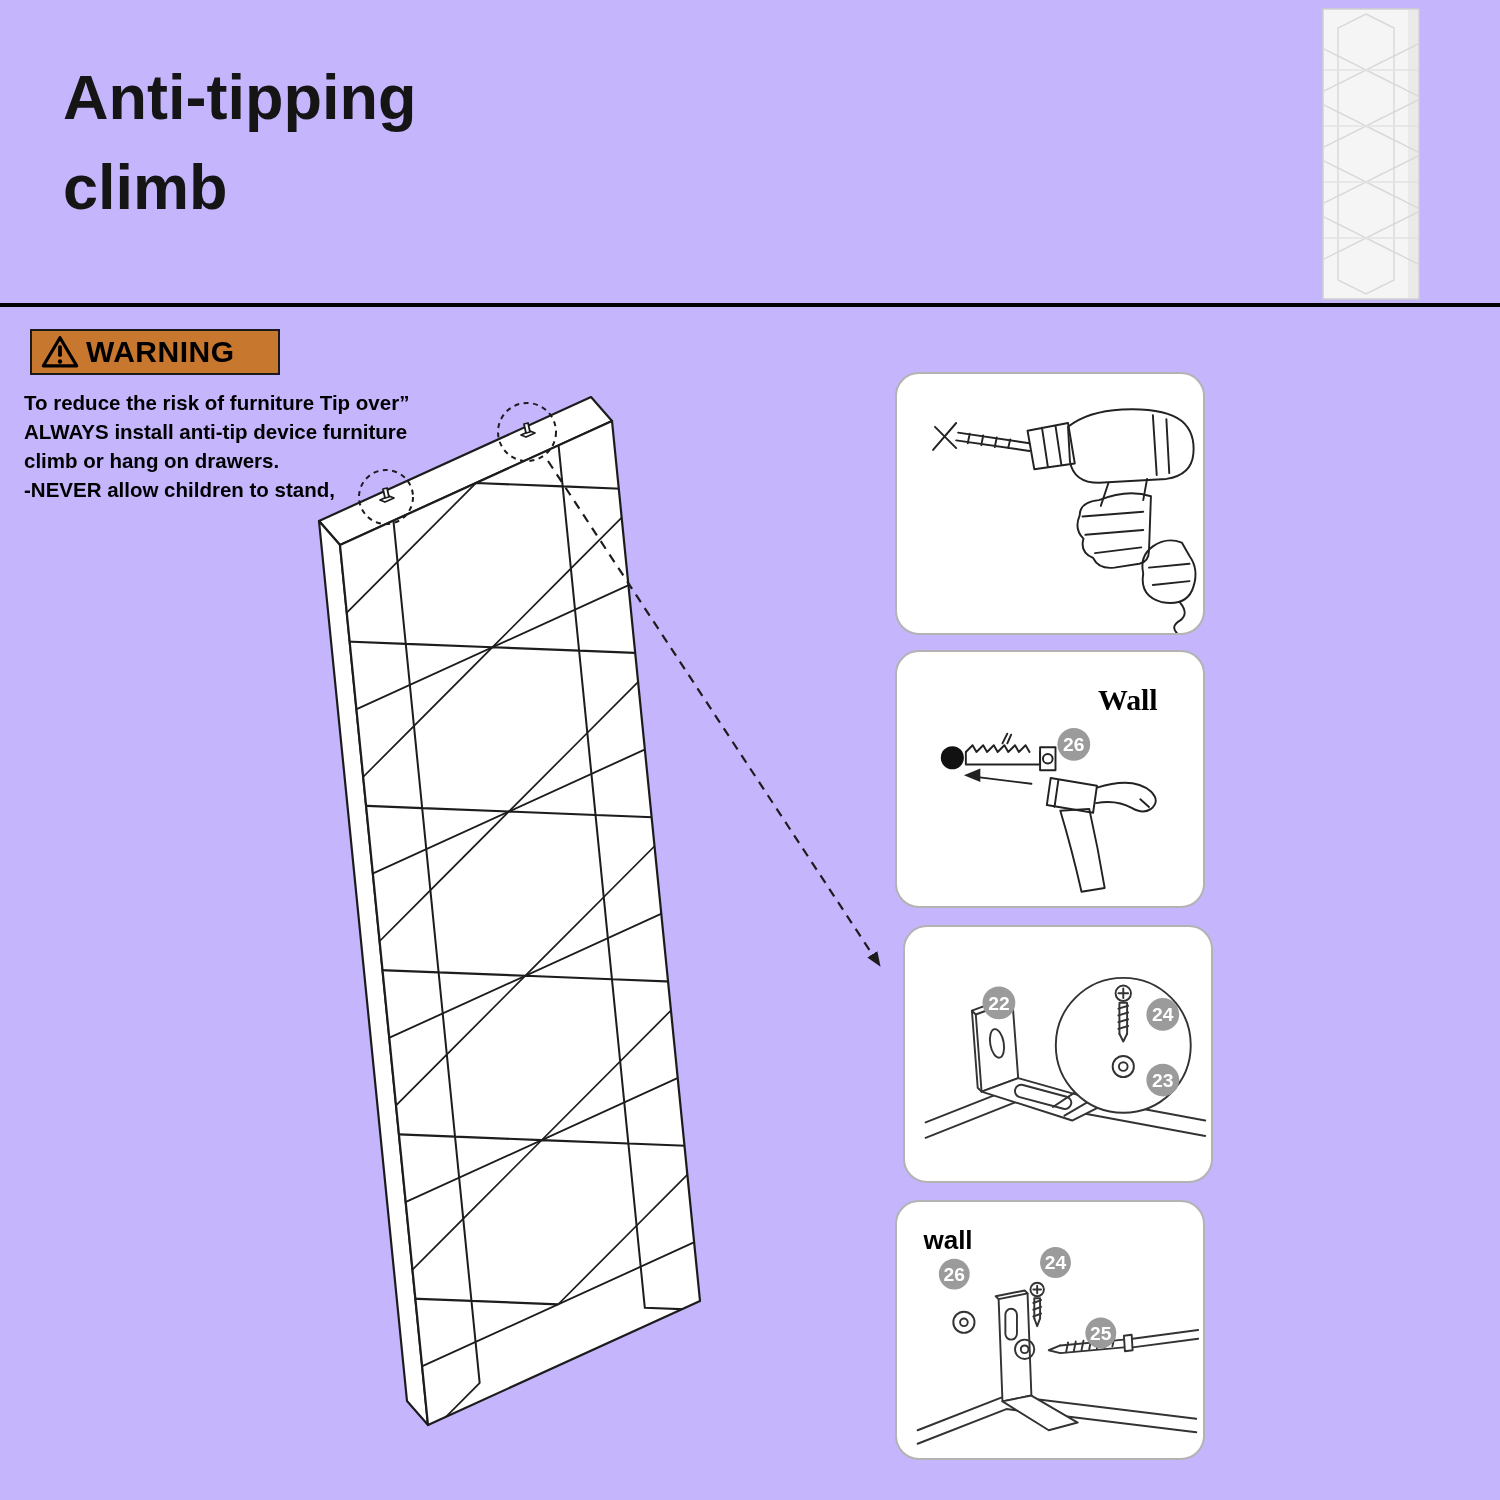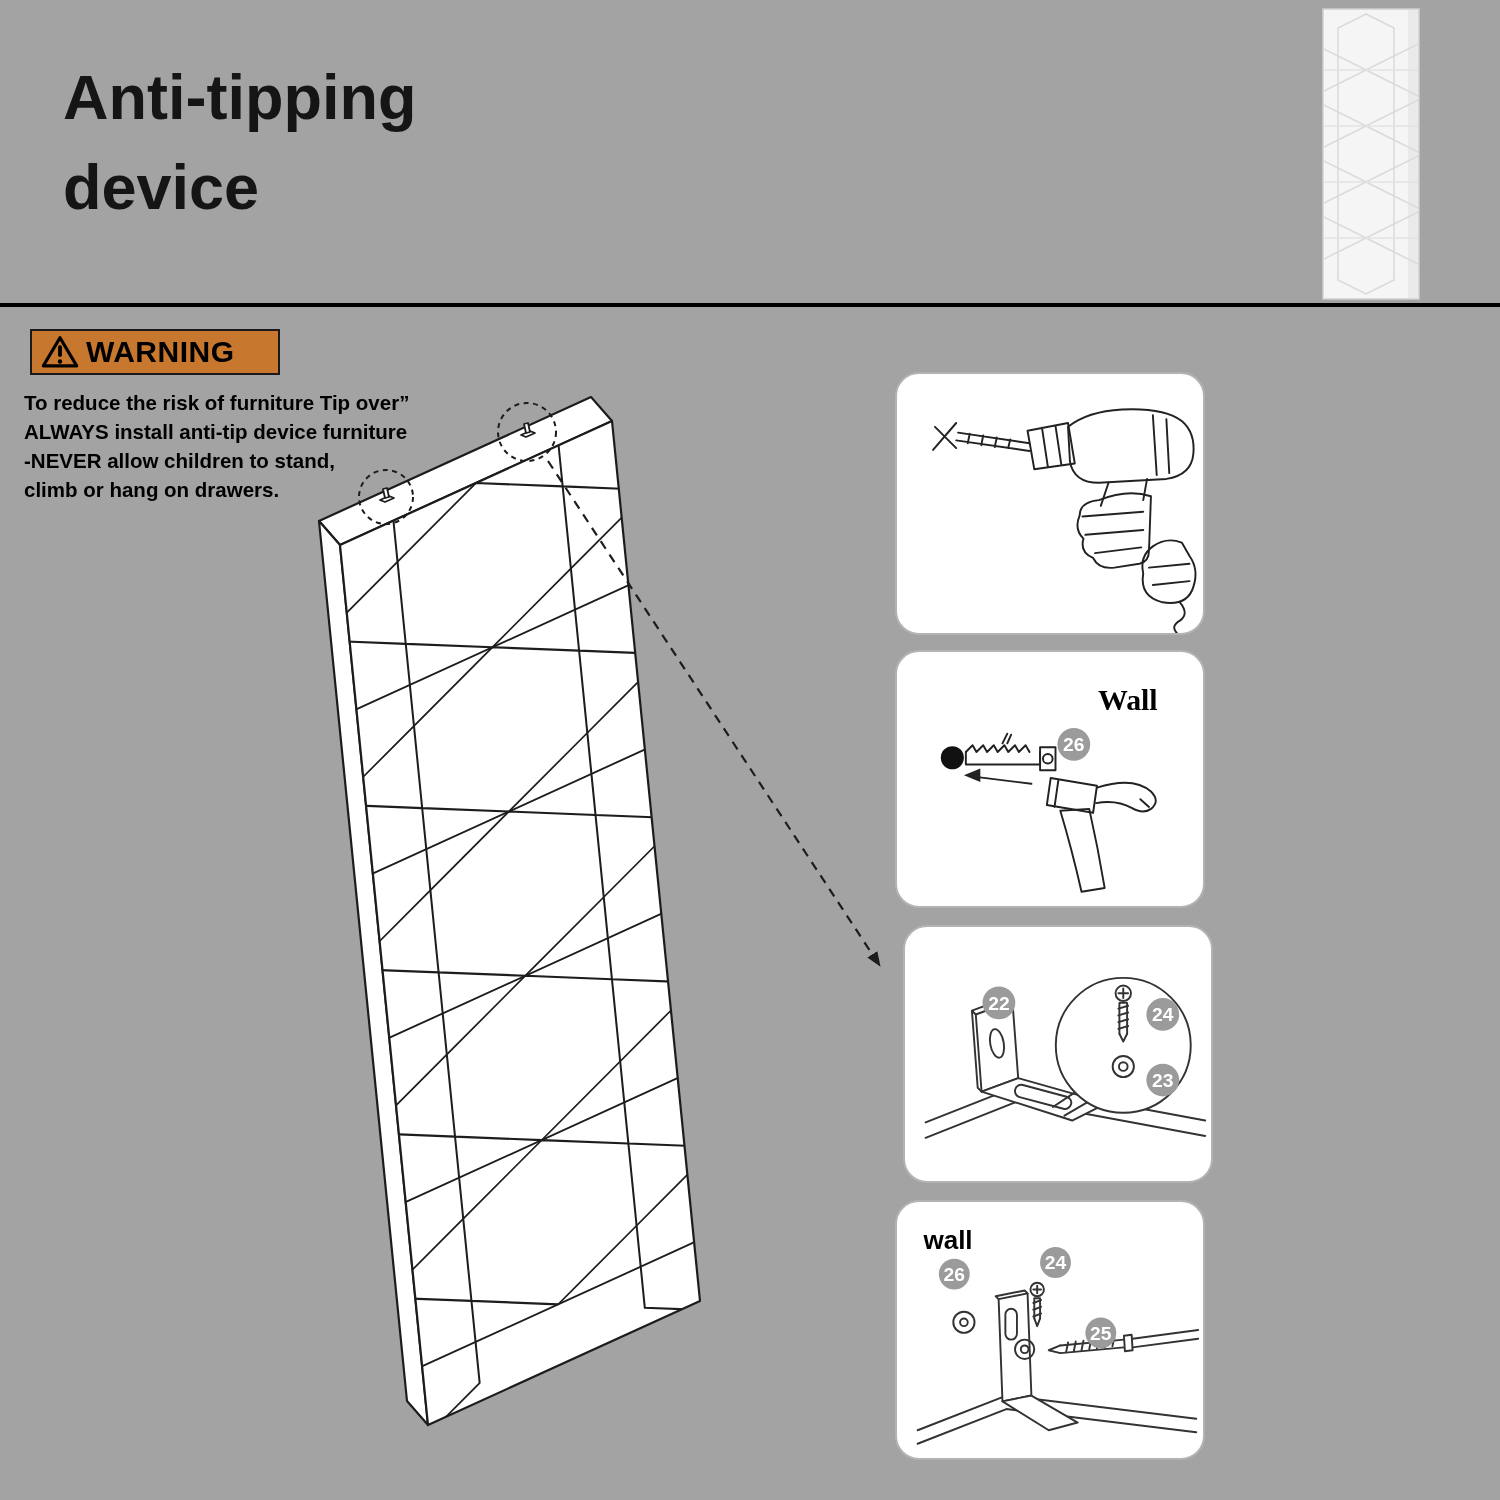--- a/index.html
+++ b/index.html
@@ -1,16 +1,16 @@
 <!DOCTYPE html>
 <html><head>
 <meta charset="utf-8">
 <style>
   html,body{margin:0;padding:0;background:#fff;}
-  .page{position:relative;width:1500px;height:1500px;background:#a3a3a3;overflow:hidden;
+  .page{position:relative;width:1500px;height:1500px;background:#c4b5fd;overflow:hidden;
         font-family:"Liberation Sans",sans-serif;color:#111;}
   .title{position:absolute;left:63px;top:52px;font-size:63px;font-weight:bold;
          line-height:90px;letter-spacing:0px;color:#151515;}
   .divider{position:absolute;left:0;top:303px;width:1500px;height:4px;background:#000;}
   .warning-box{position:absolute;left:30px;top:329px;width:250px;height:46px;
                background:#c8772e;border:2px solid #1a1a1a;box-sizing:border-box;
                display:flex;align-items:center;gap:7px;padding:16px 9px;}
   .warning-label{font-size:30px;font-weight:bold;color:#000;letter-spacing:.5px;}
   .warning-text{position:absolute;left:24px;top:388px;width:500px;font-size:20.5px;
                 font-weight:bold;line-height:29px;color:#000;}
@@ -29,21 +29,21 @@
   .badge-circle{fill:#9b9b9b;}
   .badge-num{fill:#fff;font-size:20px;font-weight:bold;text-anchor:middle;}
 </style>
 </head>
 <body>
 
 <div class="page">
 
   <div class="title">
     <div>Anti-tipping</div>
-    <div>device</div>
+    <div>climb</div>
   </div>
 
   <svg class="thumb" viewBox="0 0 98 292">
     <defs>
       <clipPath id="thumbClip">
           <rect x="2" y="2" width="94" height="288"></rect>
         </clipPath>
     </defs>
     <rect x="1" y="1" width="96" height="290" fill="#f5f5f5" stroke="#cfcfcf" stroke-width="1.5"></rect>
     <rect x="86" y="2" width="10" height="288" fill="#eaeaea"></rect>
@@ -76,22 +76,22 @@
       <path d="M20,3 L37.5,32.5 L2.5,32.5 Z" fill="none" stroke="#000" stroke-width="3.4" stroke-linejoin="round"></path>
       <rect x="18" y="11" width="4" height="12" rx="1.6" fill="#000"></rect>
       <circle cx="20" cy="28" r="2.3" fill="#000"></circle>
     </svg>
     <span class="warning-label">WARNING</span>
   </div>
 
   <div class="warning-text">
     <div>To reduce the risk of furniture Tip over”</div>
     <div>ALWAYS install anti-tip device furniture</div>
+    <div>climb or hang on drawers.</div>
     <div>-NEVER allow children to stand,</div>
-    <div>climb or hang on drawers.</div>
   </div>
 
   <svg class="cabinet-svg" viewBox="280 380 645 1110">
     <defs>
       <clipPath id="frontClip" clipPathUnits="userSpaceOnUse">
           <rect x="0" y="0" width="280" height="900"></rect>
         </clipPath>
       <marker id="ah" markerWidth="16" markerHeight="14" refX="14" refY="6" orient="auto" markerUnits="userSpaceOnUse">
         <path d="M0,0 L15,6 L0,12 Z" fill="#1c1c1c"></path>
       </marker>

